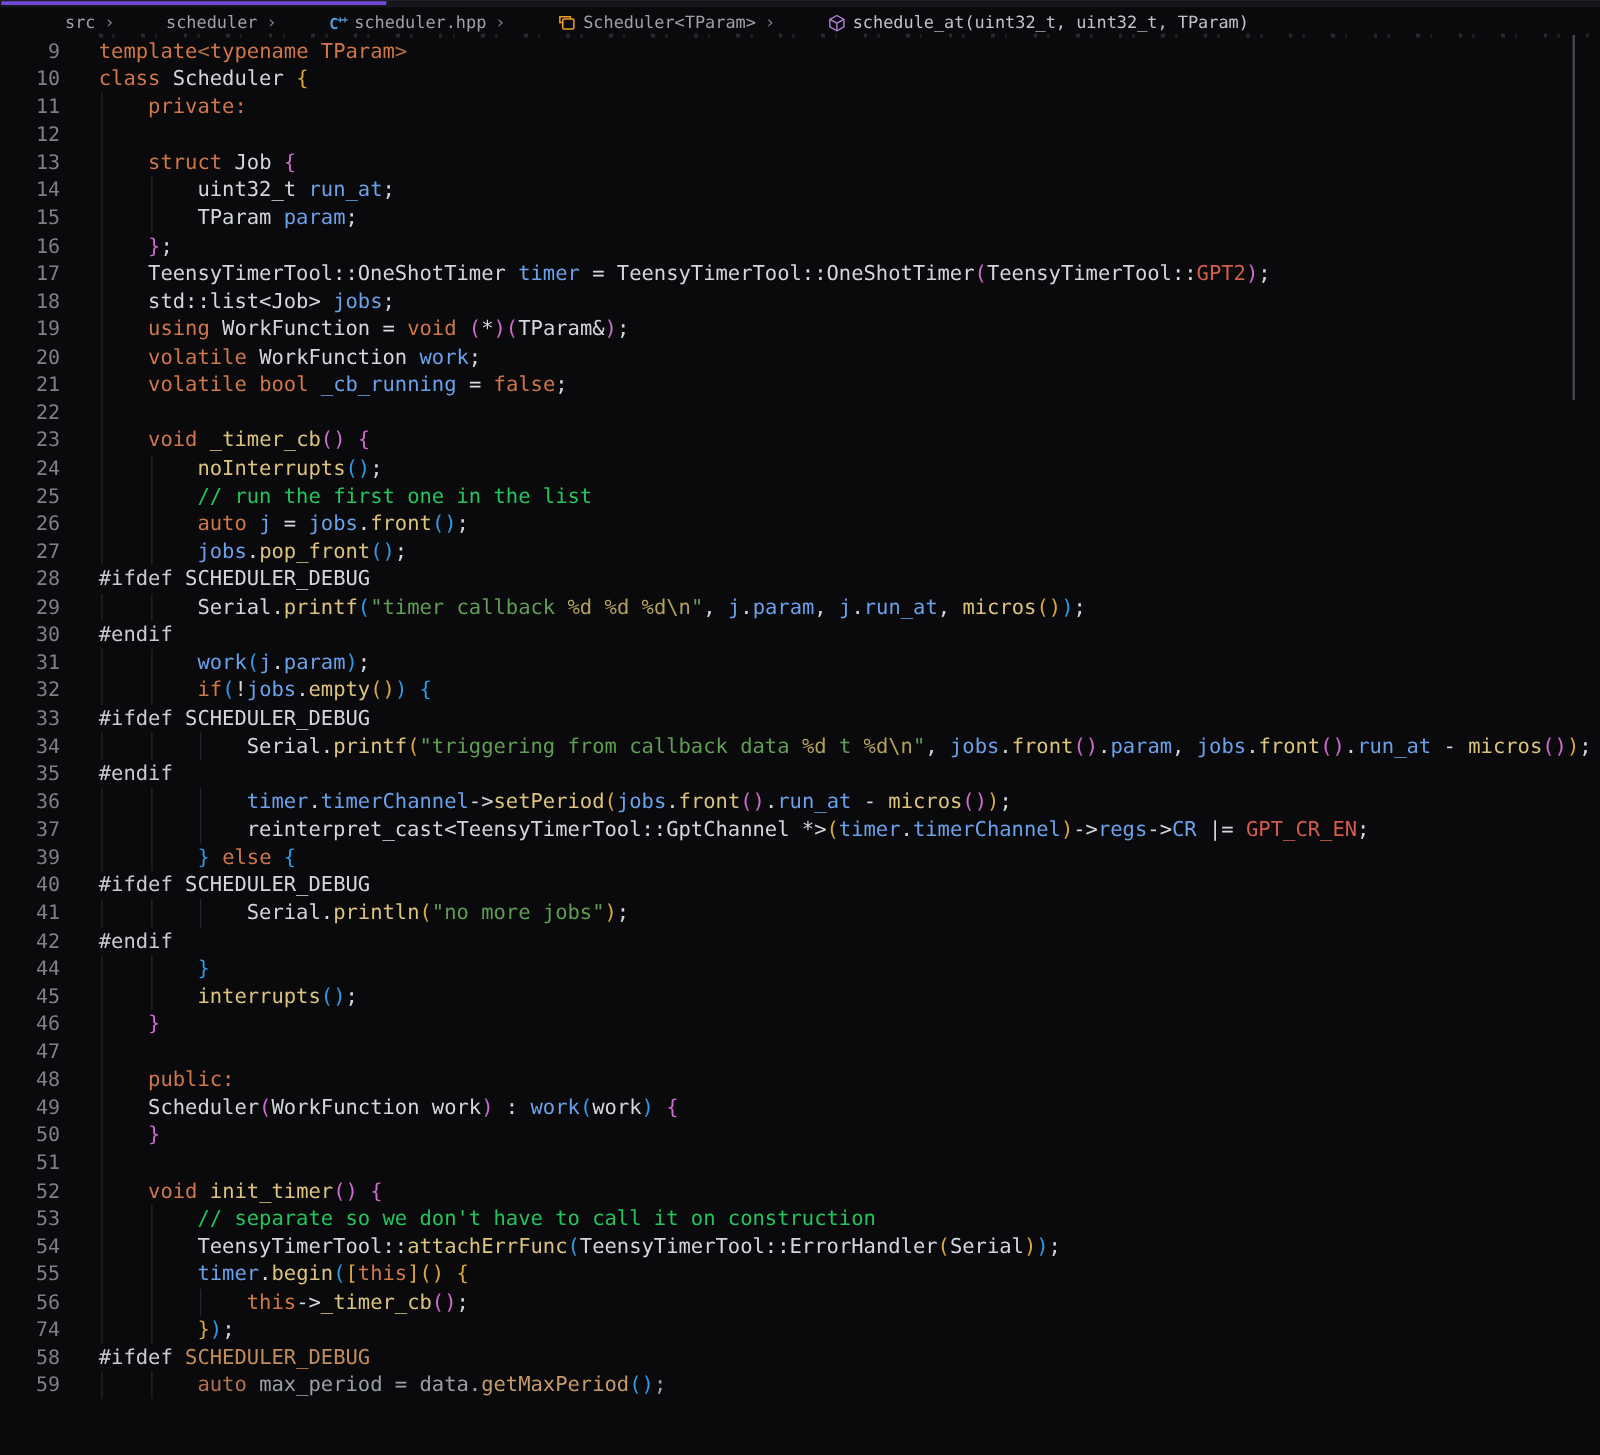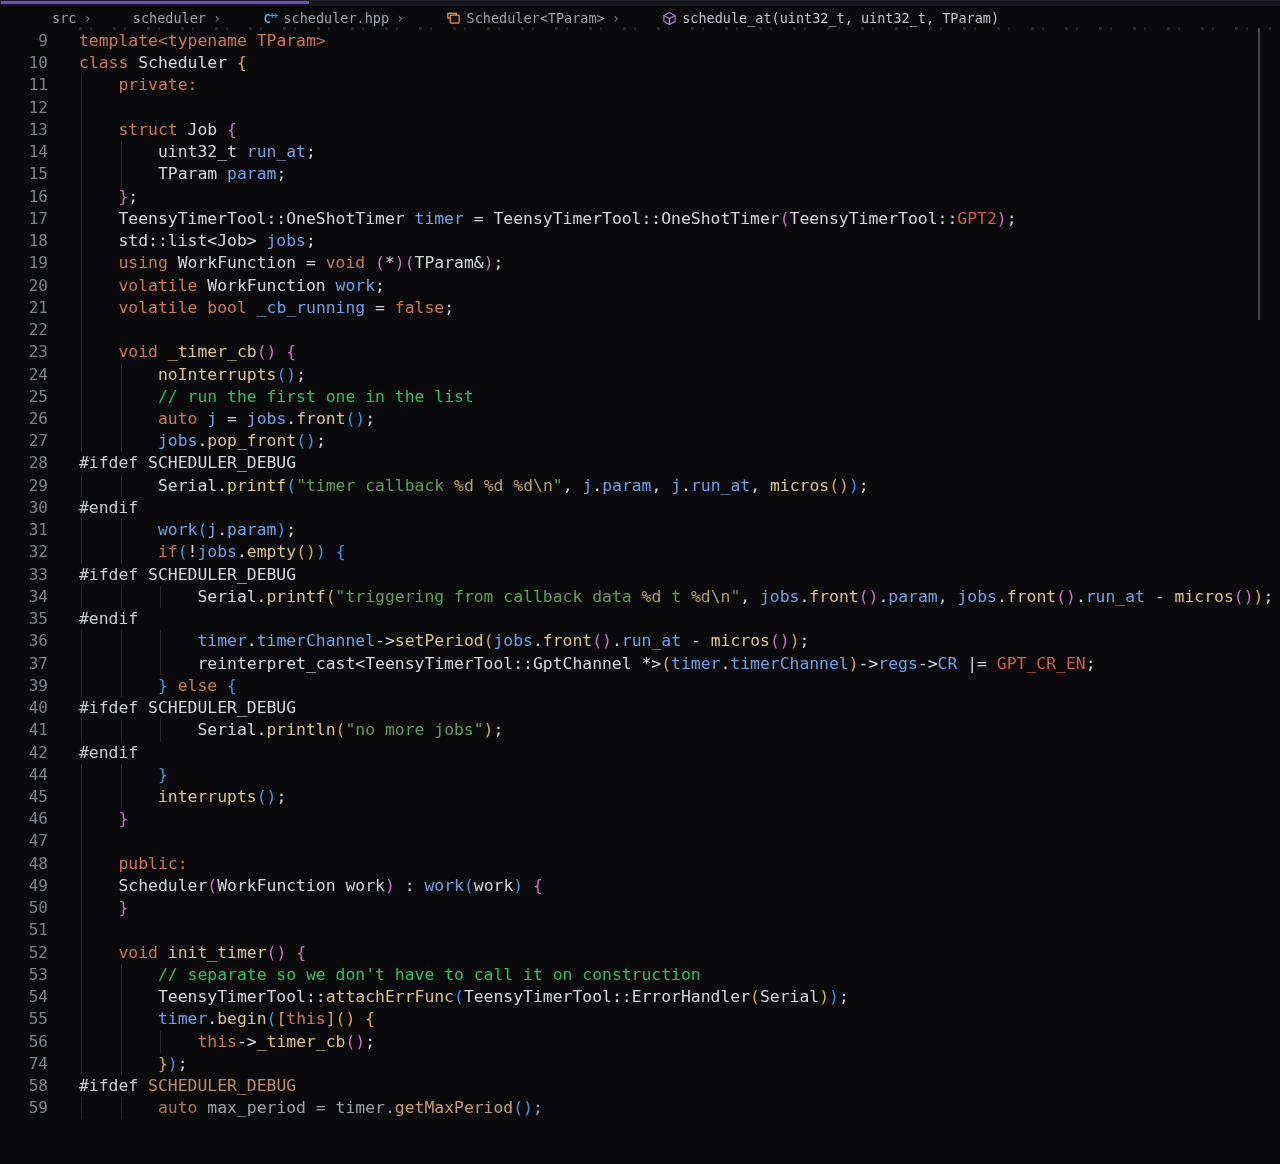--- a/index.html
+++ b/index.html
@@ -114,16 +114,16 @@
     <div class="line"><span class="ln">49</span><span class="guide" style="left: 81px;"></span><span class="tk-t">    Scheduler</span><span class="tk-b2">(</span><span class="tk-t">WorkFunction work</span><span class="tk-b2">)</span><span class="tk-t"> : </span><span class="tk-v">work</span><span class="tk-b3">(</span><span class="tk-t">work</span><span class="tk-b3">)</span><span class="tk-t"> </span><span class="tk-b2">{</span></div>
     <div class="line"><span class="ln">50</span><span class="guide" style="left: 81px;"></span><span class="tk-t">    </span><span class="tk-b2">}</span></div>
     <div class="line"><span class="ln">51</span><span class="guide" style="left: 81px;"></span></div>
     <div class="line"><span class="ln">52</span><span class="guide" style="left: 81px;"></span><span class="tk-t">    </span><span class="tk-k">void</span><span class="tk-t"> </span><span class="tk-f">init_timer</span><span class="tk-b2">()</span><span class="tk-t"> </span><span class="tk-b2">{</span></div>
     <div class="line"><span class="ln">53</span><span class="guide" style="left: 81px;"></span><span class="guide" style="left: 120.51px;"></span><span class="tk-t">        </span><span class="tk-c">// separate so we don't have to call it on construction</span></div>
     <div class="line"><span class="ln">54</span><span class="guide" style="left: 81px;"></span><span class="guide" style="left: 120.51px;"></span><span class="tk-t">        TeensyTimerTool::</span><span class="tk-f">attachErrFunc</span><span class="tk-b3">(</span><span class="tk-t">TeensyTimerTool::ErrorHandler</span><span class="tk-b1">(</span><span class="tk-t">Serial</span><span class="tk-b1">)</span><span class="tk-b3">)</span><span class="tk-t">;</span></div>
     <div class="line"><span class="ln">55</span><span class="guide" style="left: 81px;"></span><span class="guide" style="left: 120.51px;"></span><span class="tk-t">        </span><span class="tk-v">timer</span><span class="tk-t">.</span><span class="tk-f">begin</span><span class="tk-b3">(</span><span class="tk-b1">[</span><span class="tk-k">this</span><span class="tk-b1">]()</span><span class="tk-t"> </span><span class="tk-b1">{</span></div>
     <div class="line"><span class="ln">56</span><span class="guide" style="left: 81px;"></span><span class="guide" style="left: 120.51px;"></span><span class="guide" style="left: 160.02px;"></span><span class="tk-t">            </span><span class="tk-k">this</span><span class="tk-t">-&gt;</span><span class="tk-f">_timer_cb</span><span class="tk-b2">()</span><span class="tk-t">;</span></div>
     <div class="line"><span class="ln">74</span><span class="guide" style="left: 81px;"></span><span class="guide" style="left: 120.51px;"></span><span class="tk-t">        </span><span class="tk-b1">}</span><span class="tk-b3">)</span><span class="tk-t">;</span></div>
     <div class="line"><span class="ln">58</span><span class="tk-p">#ifdef</span><span class="tk-t"> </span><span class="tk-m">SCHEDULER_DEBUG</span></div>
-    <div class="line"><span class="ln">59</span><span class="guide" style="left: 81px;"></span><span class="guide" style="left: 120.51px;"></span><span class="tk-t">        </span><span class="tk-kd">auto</span><span class="tk-d"> max_period = timer.</span><span class="tk-fd">getMaxPeriod</span><span class="tk-b3">()</span><span class="tk-d">;</span></div>
+    <div class="line"><span class="ln">59</span><span class="guide" style="left: 81px;"></span><span class="guide" style="left: 120.51px;"></span><span class="tk-t">        </span><span class="tk-kd">auto</span><span class="tk-d"> max_period = data.</span><span class="tk-fd">getMaxPeriod</span><span class="tk-b3">()</span><span class="tk-d">;</span></div>
   </div>
 
 <div class="scrollbar"></div>
 
 </body></html>

